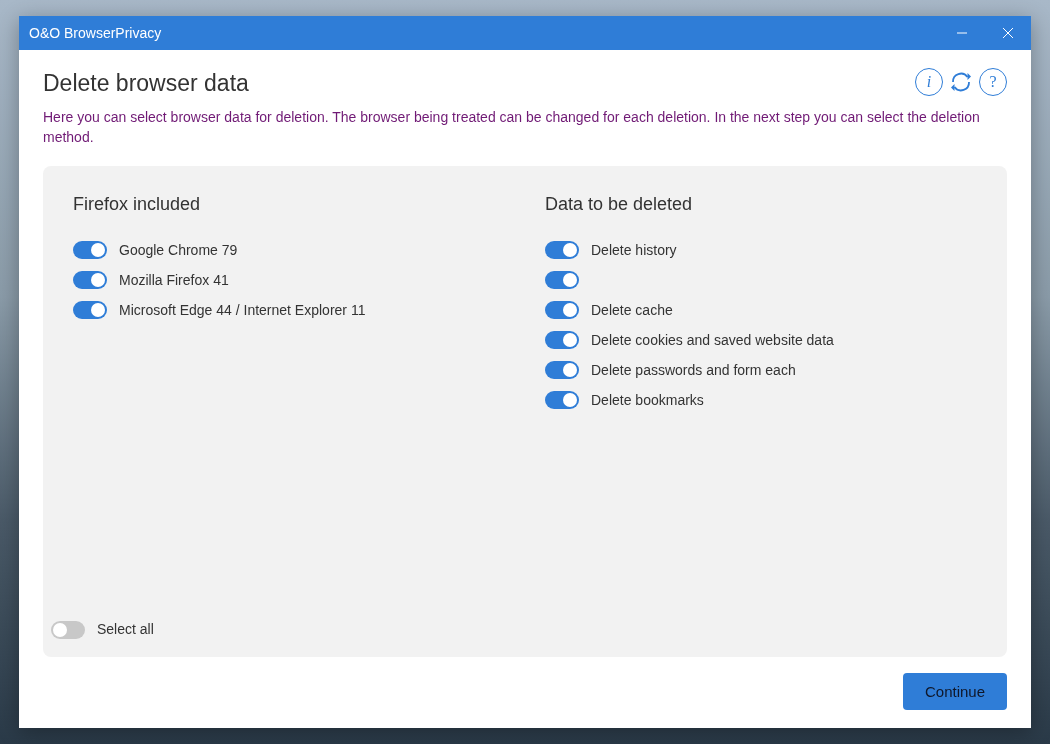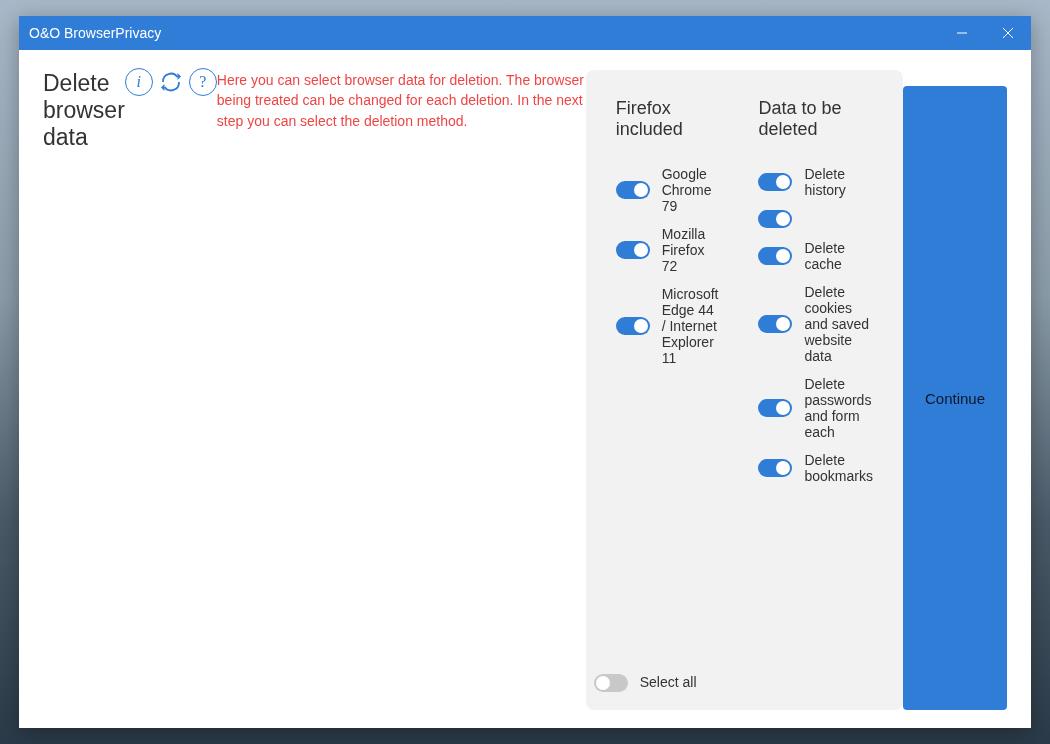--- a/index.html
+++ b/index.html
@@ -49,20 +49,21 @@
       display: flex;
       align-items: center;
       justify-content: center;
       cursor: pointer;
       color: #ffffff;
     }
     .content {
       flex: 1;
       padding: 20px 24px 18px 24px;
       display: flex;
+      flex-direction: column;
     }
     .header-row {
       display: flex;
       align-items: flex-start;
       justify-content: space-between;
     }
     .page-title {
       font-size: 23px;
       font-weight: 400;
       color: #333333;
@@ -90,21 +91,21 @@
     .refresh-icon-wrap {
       width: 28px;
       height: 28px;
       display: flex;
       align-items: center;
       justify-content: center;
       cursor: pointer;
     }
     .description {
       font-size: 14px;
-      color: #ef4444;
+      color: #701a75;
       line-height: 1.45;
       margin-bottom: 18px;
     }
     .panel {
       background: #f2f2f2;
       border-radius: 8px;
       flex: 1;
       display: flex;
       flex-direction: column;
       padding: 28px 30px 18px 30px;
@@ -238,21 +239,21 @@
               <div class="toggle-row">
                 <div class="toggle on">
                   <div class="toggle-knob"></div>
                 </div>
                 <span class="toggle-label">Google Chrome 79</span>
               </div>
               <div class="toggle-row">
                 <div class="toggle on">
                   <div class="toggle-knob"></div>
                 </div>
-                <span class="toggle-label">Mozilla Firefox 72</span>
+                <span class="toggle-label">Mozilla Firefox 41</span>
               </div>
               <div class="toggle-row">
                 <div class="toggle on">
                   <div class="toggle-knob"></div>
                 </div>
                 <span class="toggle-label">Microsoft Edge 44 / Internet Explorer 11</span>
               </div>
             </div>
         </div>
         <div class="col">

